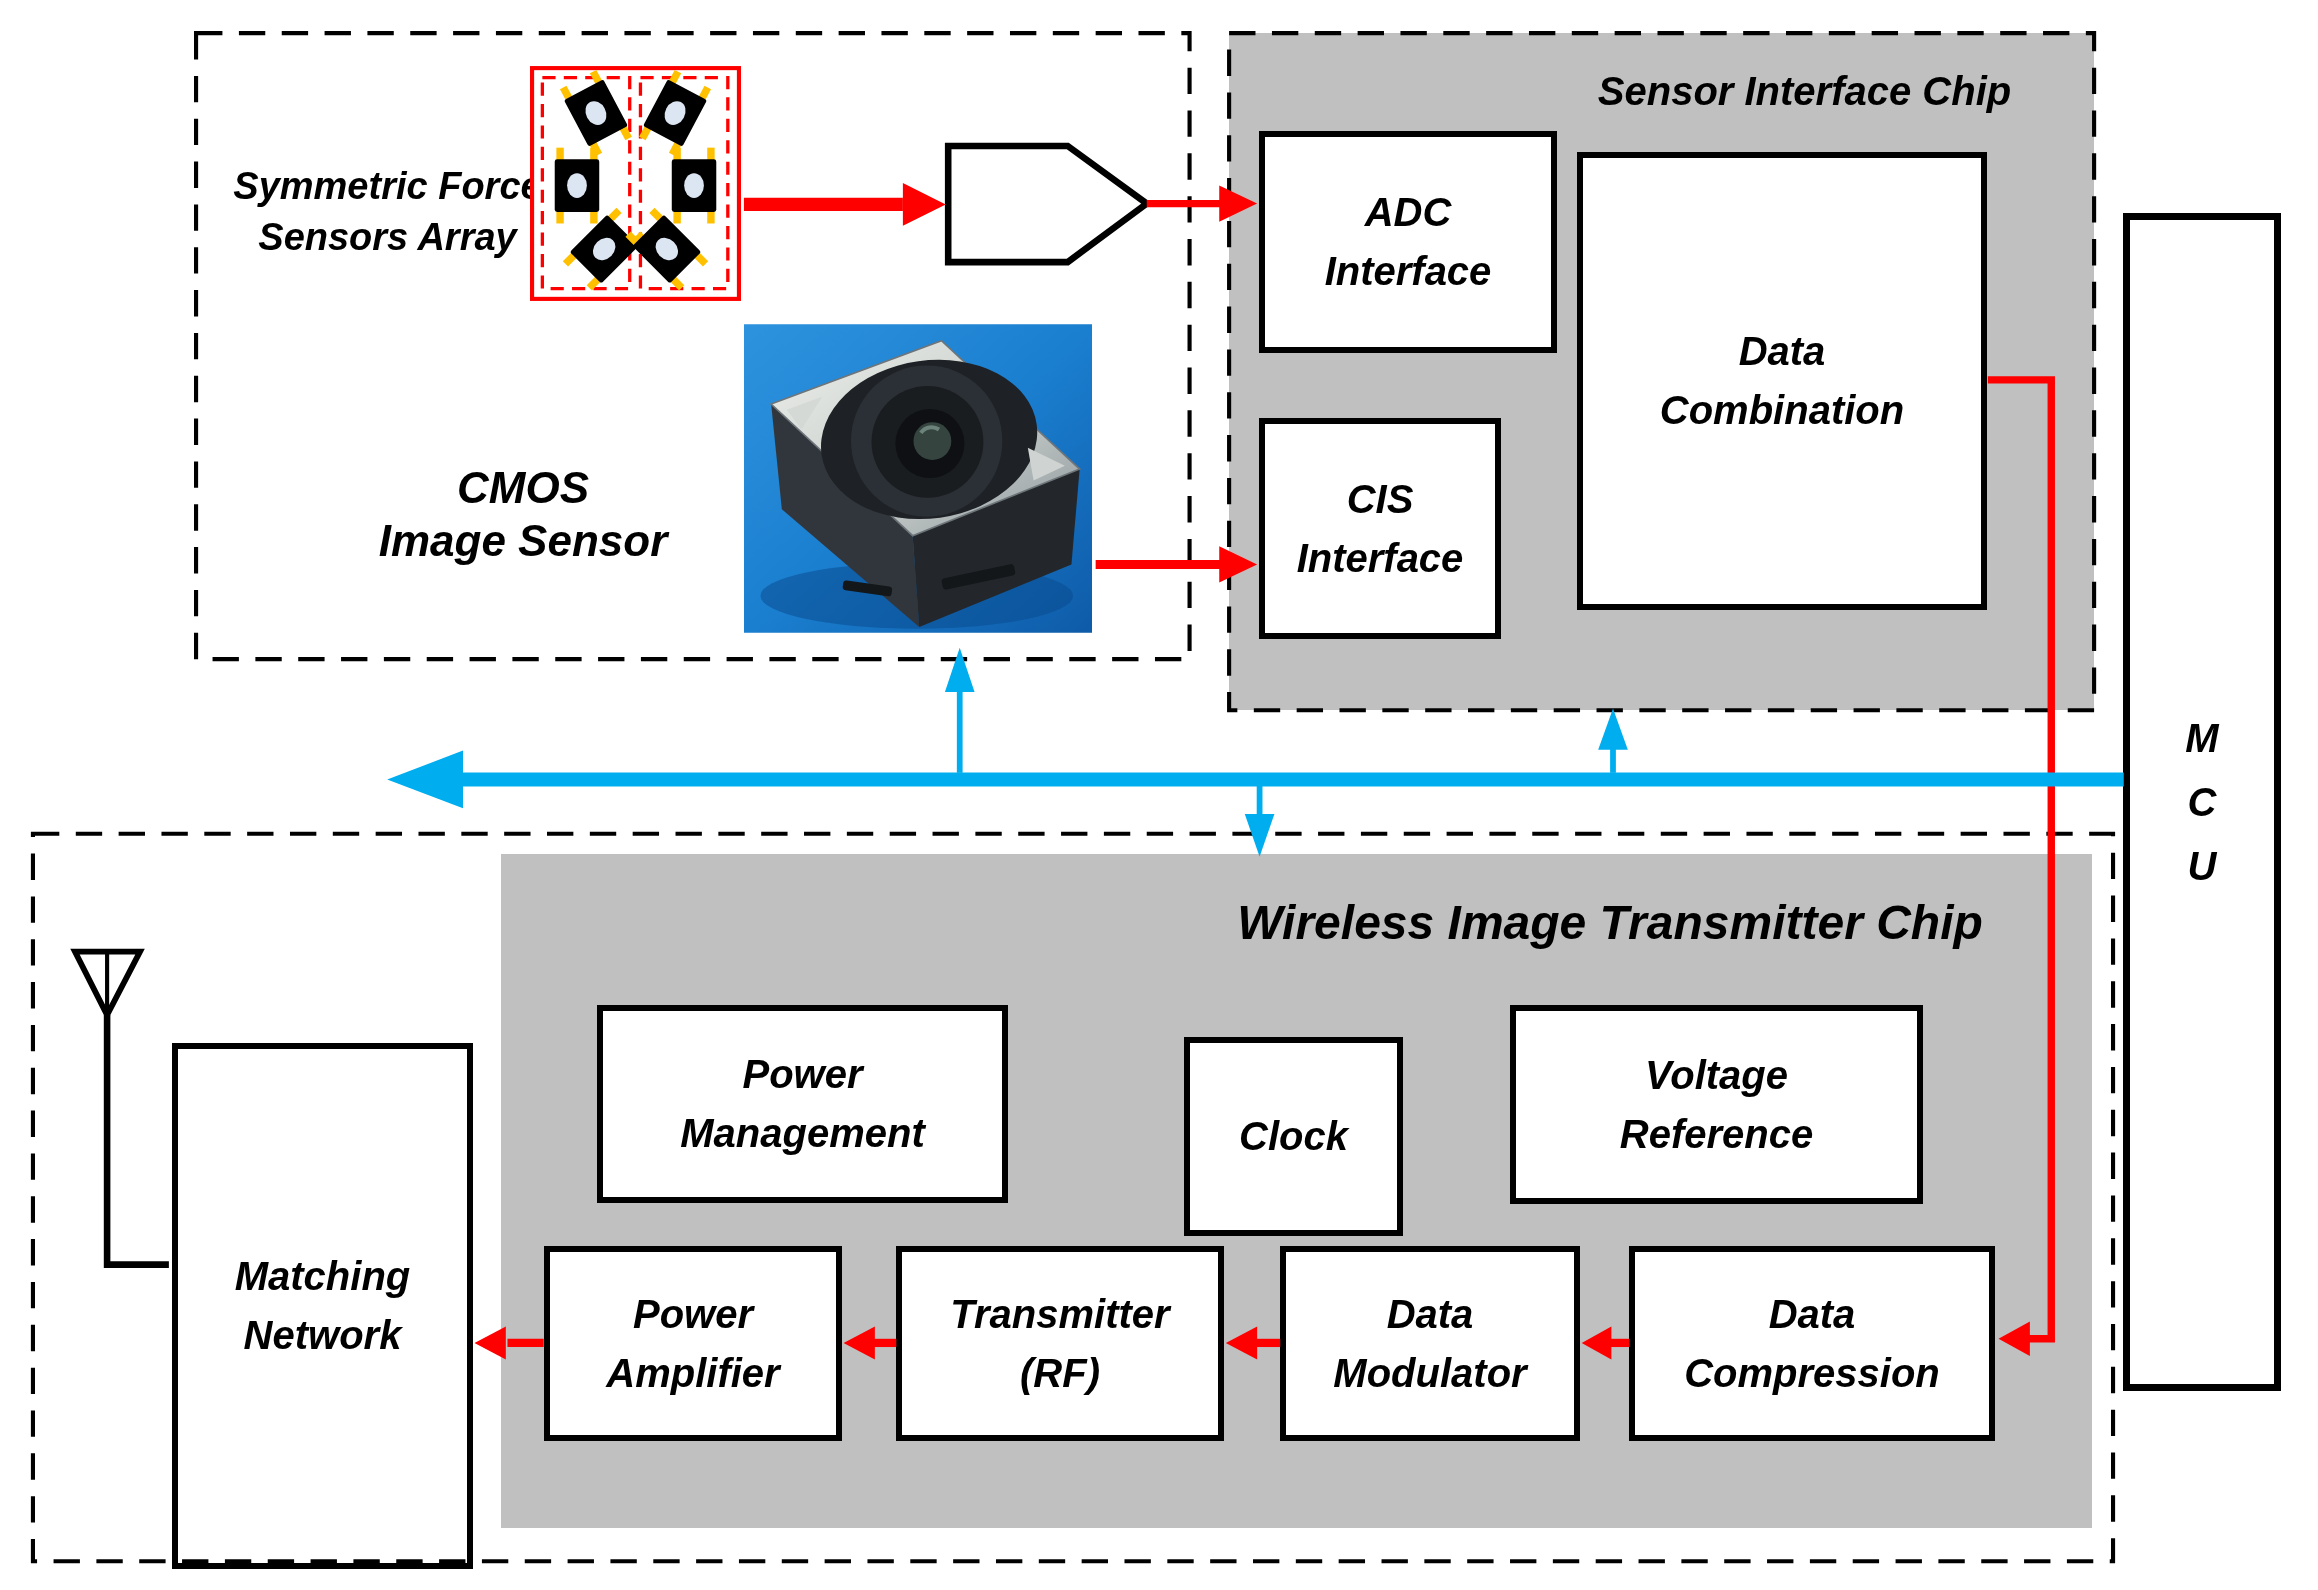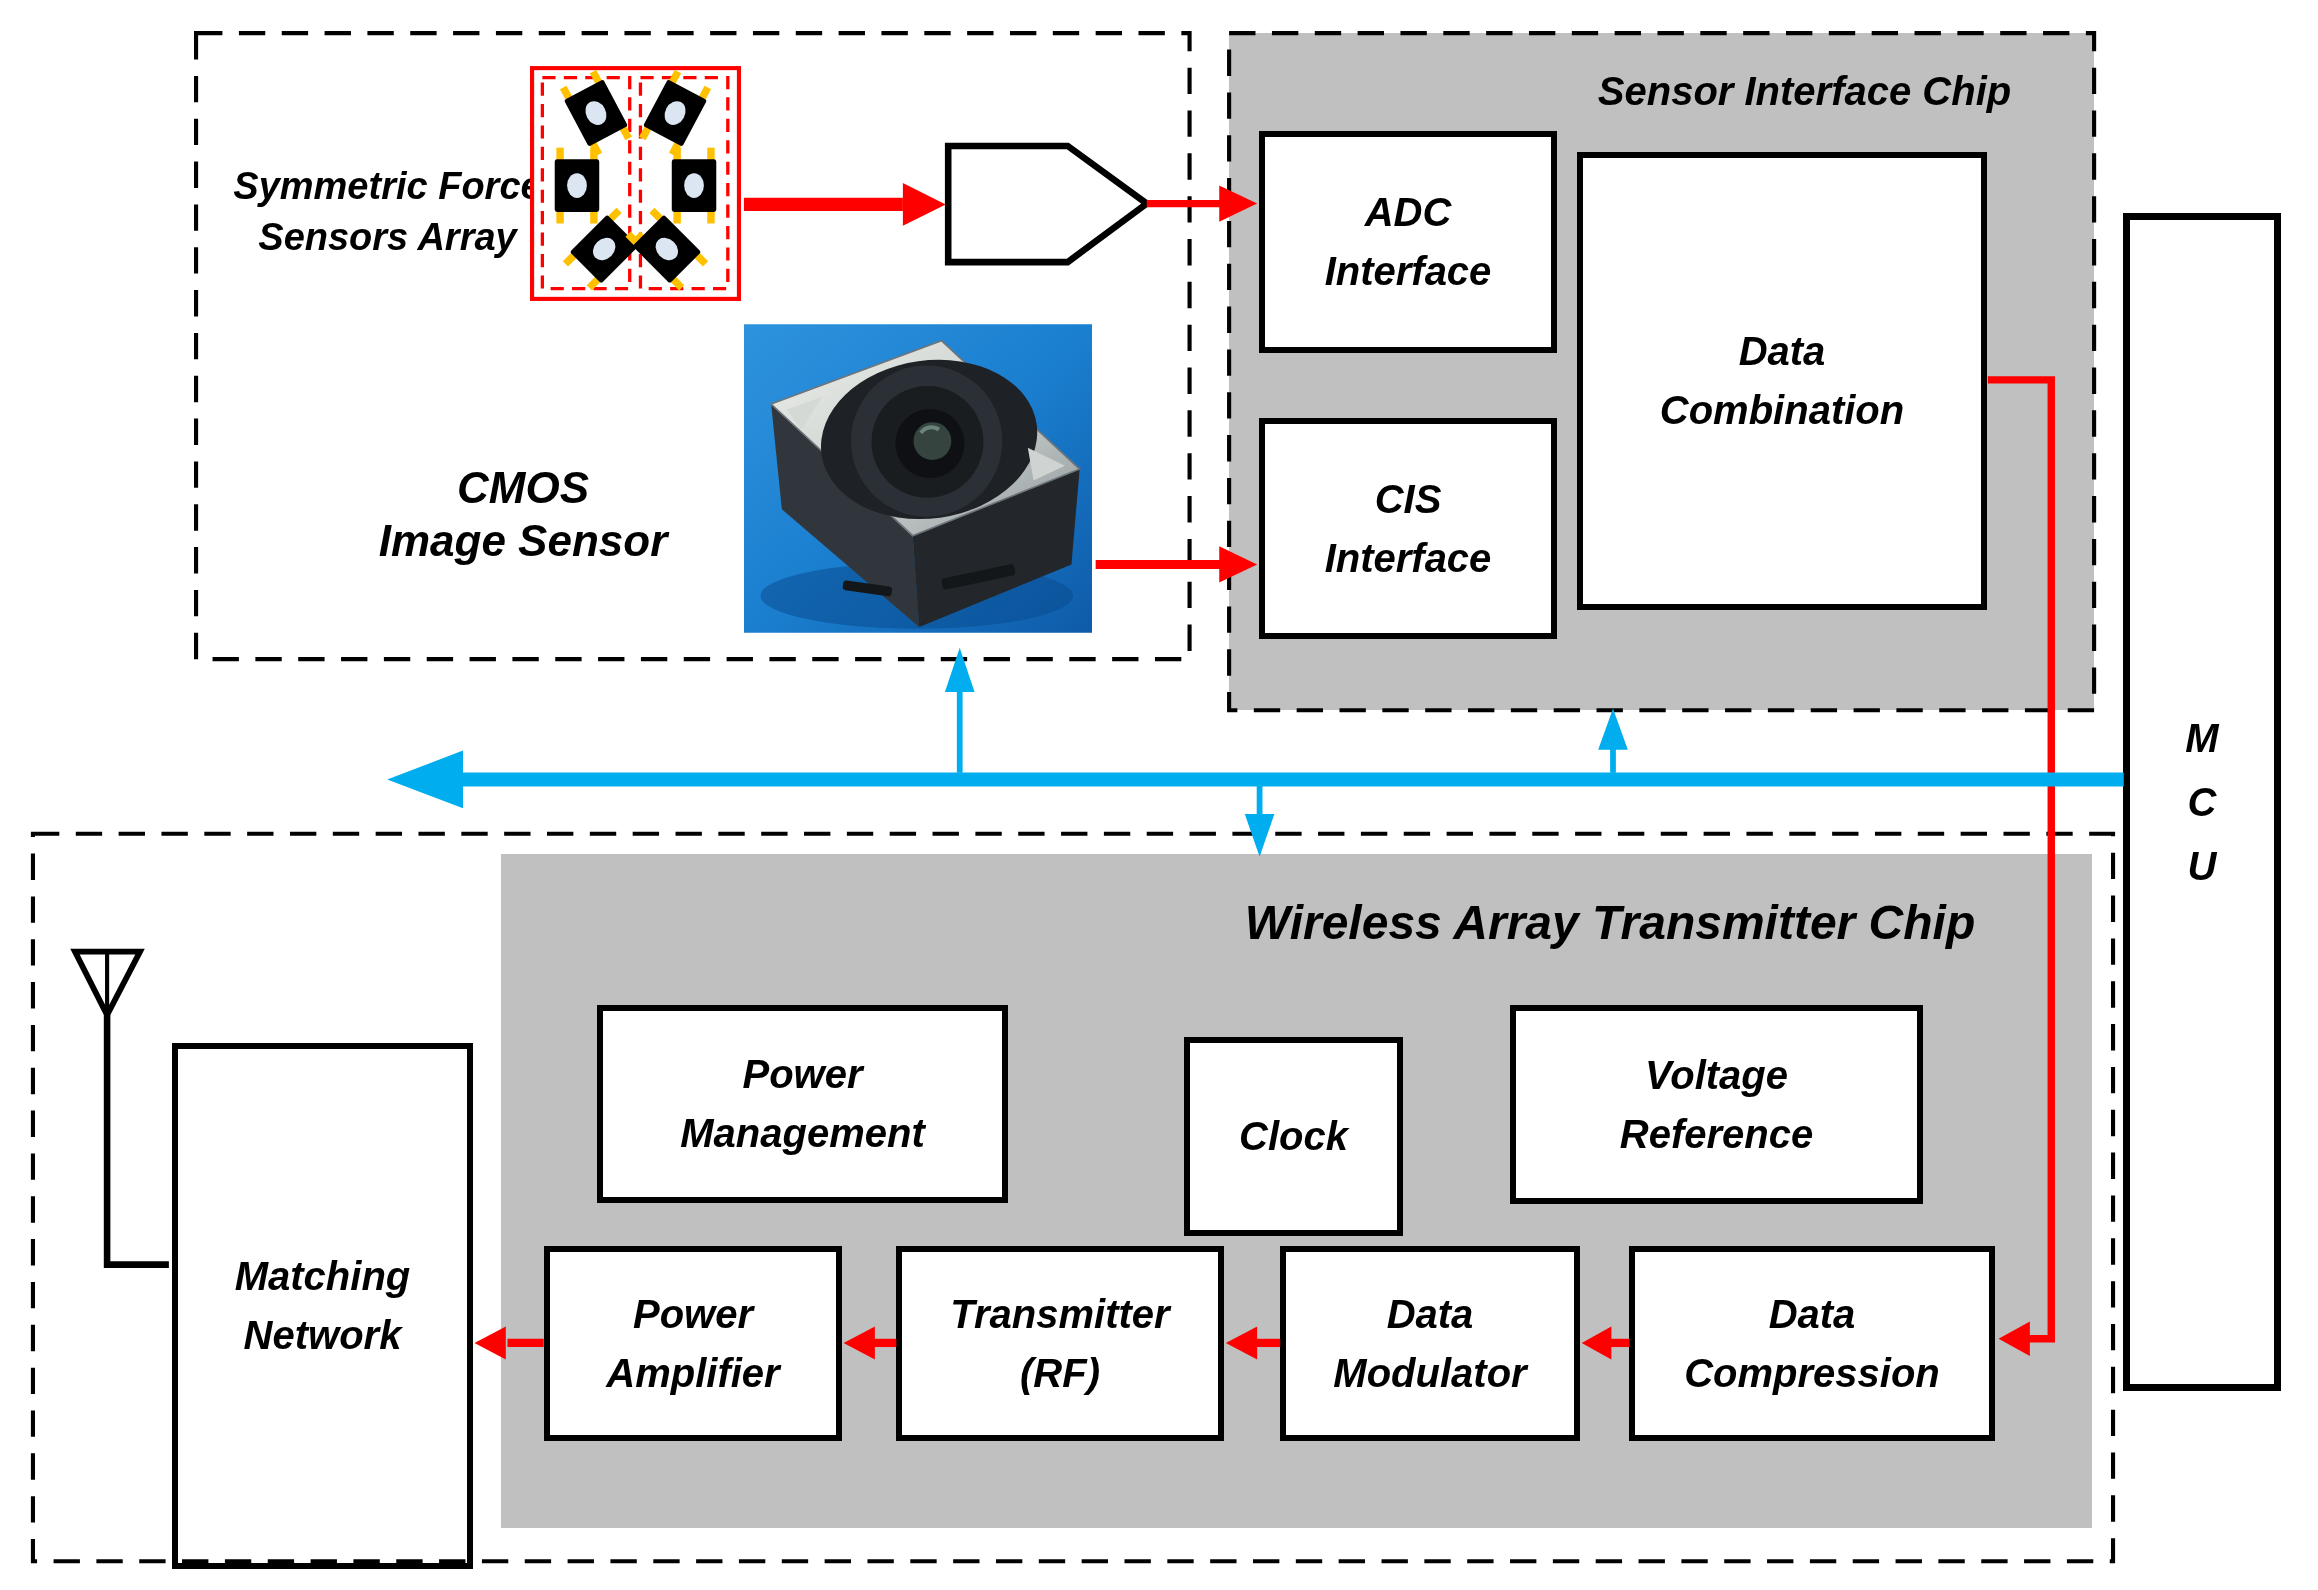--- a/index.html
+++ b/index.html
@@ -36,21 +36,21 @@
   #region-bottom{left:33px;top:834px;width:2080px;height:727px;}
   #chip-wireless{left:501px;top:854px;width:1591px;height:674px;}
   #box-mcu{left:2123px;top:213px;width:158px;height:1178px;border-width:7.4px;}
   #label-force{left:198px;top:161px;width:379px;font-size:38px;line-height:51px;text-align:center;}
   #svg-sensor-array{left:530px;top:66px;width:211px;height:235px;}
   #label-adc{left:954px;top:148px;width:152px;height:112px;}
   #label-cmos{left:346px;top:461px;width:354px;text-align:center;}
   #photo{left:744px;top:324px;width:348px;height:309px;}
   #title-sensor-chip{left:1516px;top:69px;width:577px;}
   #box-adc-if{left:1259px;top:131px;width:298px;height:222px;}
-  #box-cis-if{left:1259px;top:418px;width:298px;height:221px;}
+  #box-cis-if{left:1259px;top:418px;width:242px;height:221px;}
   #box-data-comb{left:1577px;top:152px;width:410px;height:458px;}
   #title-wireless{left:1231px;top:895px;width:758px;text-align:center;}
   #box-pm{left:597px;top:1005px;width:411px;height:198px;}
   #box-clock{left:1184px;top:1005px;width:219px;height:199px;margin-top:32px;}
   #box-vref{left:1510px;top:1005px;width:413px;height:199px;}
   #box-pa{left:544px;top:1246px;width:298px;height:195px;}
   #box-tx{left:896px;top:1246px;width:328px;height:195px;text-align:right;}
   #box-dm{left:1280px;top:1246px;width:300px;height:195px;}
   #box-dcomp{left:1629px;top:1246px;width:366px;height:195px;}
   #box-mn{left:172px;top:1043px;width:301px;height:526px;}
@@ -151,21 +151,21 @@
     <span class="lbl">Data</span>
     <span class="lbl">Combination</span>
   </div>
 
   <div class="abs block" id="box-mcu">
     <span class="lbl">M</span>
     <span class="lbl">C</span>
     <span class="lbl">U</span>
   </div>
 
-  <div class="abs title" id="title-wireless">Wireless Array Transmitter Chip</div>
+  <div class="abs title" id="title-wireless">Wireless Image Transmitter Chip</div>
 
   <div class="abs block f48" id="box-pm">
     <span class="lbl">Power</span>
     <span class="lbl">Management</span>
   </div>
   <div class="abs block f48" id="box-clock">
     <span class="lbl">Clock</span>
   </div>
   <div class="abs block f48" id="box-vref">
     <span class="lbl">Voltage</span>

